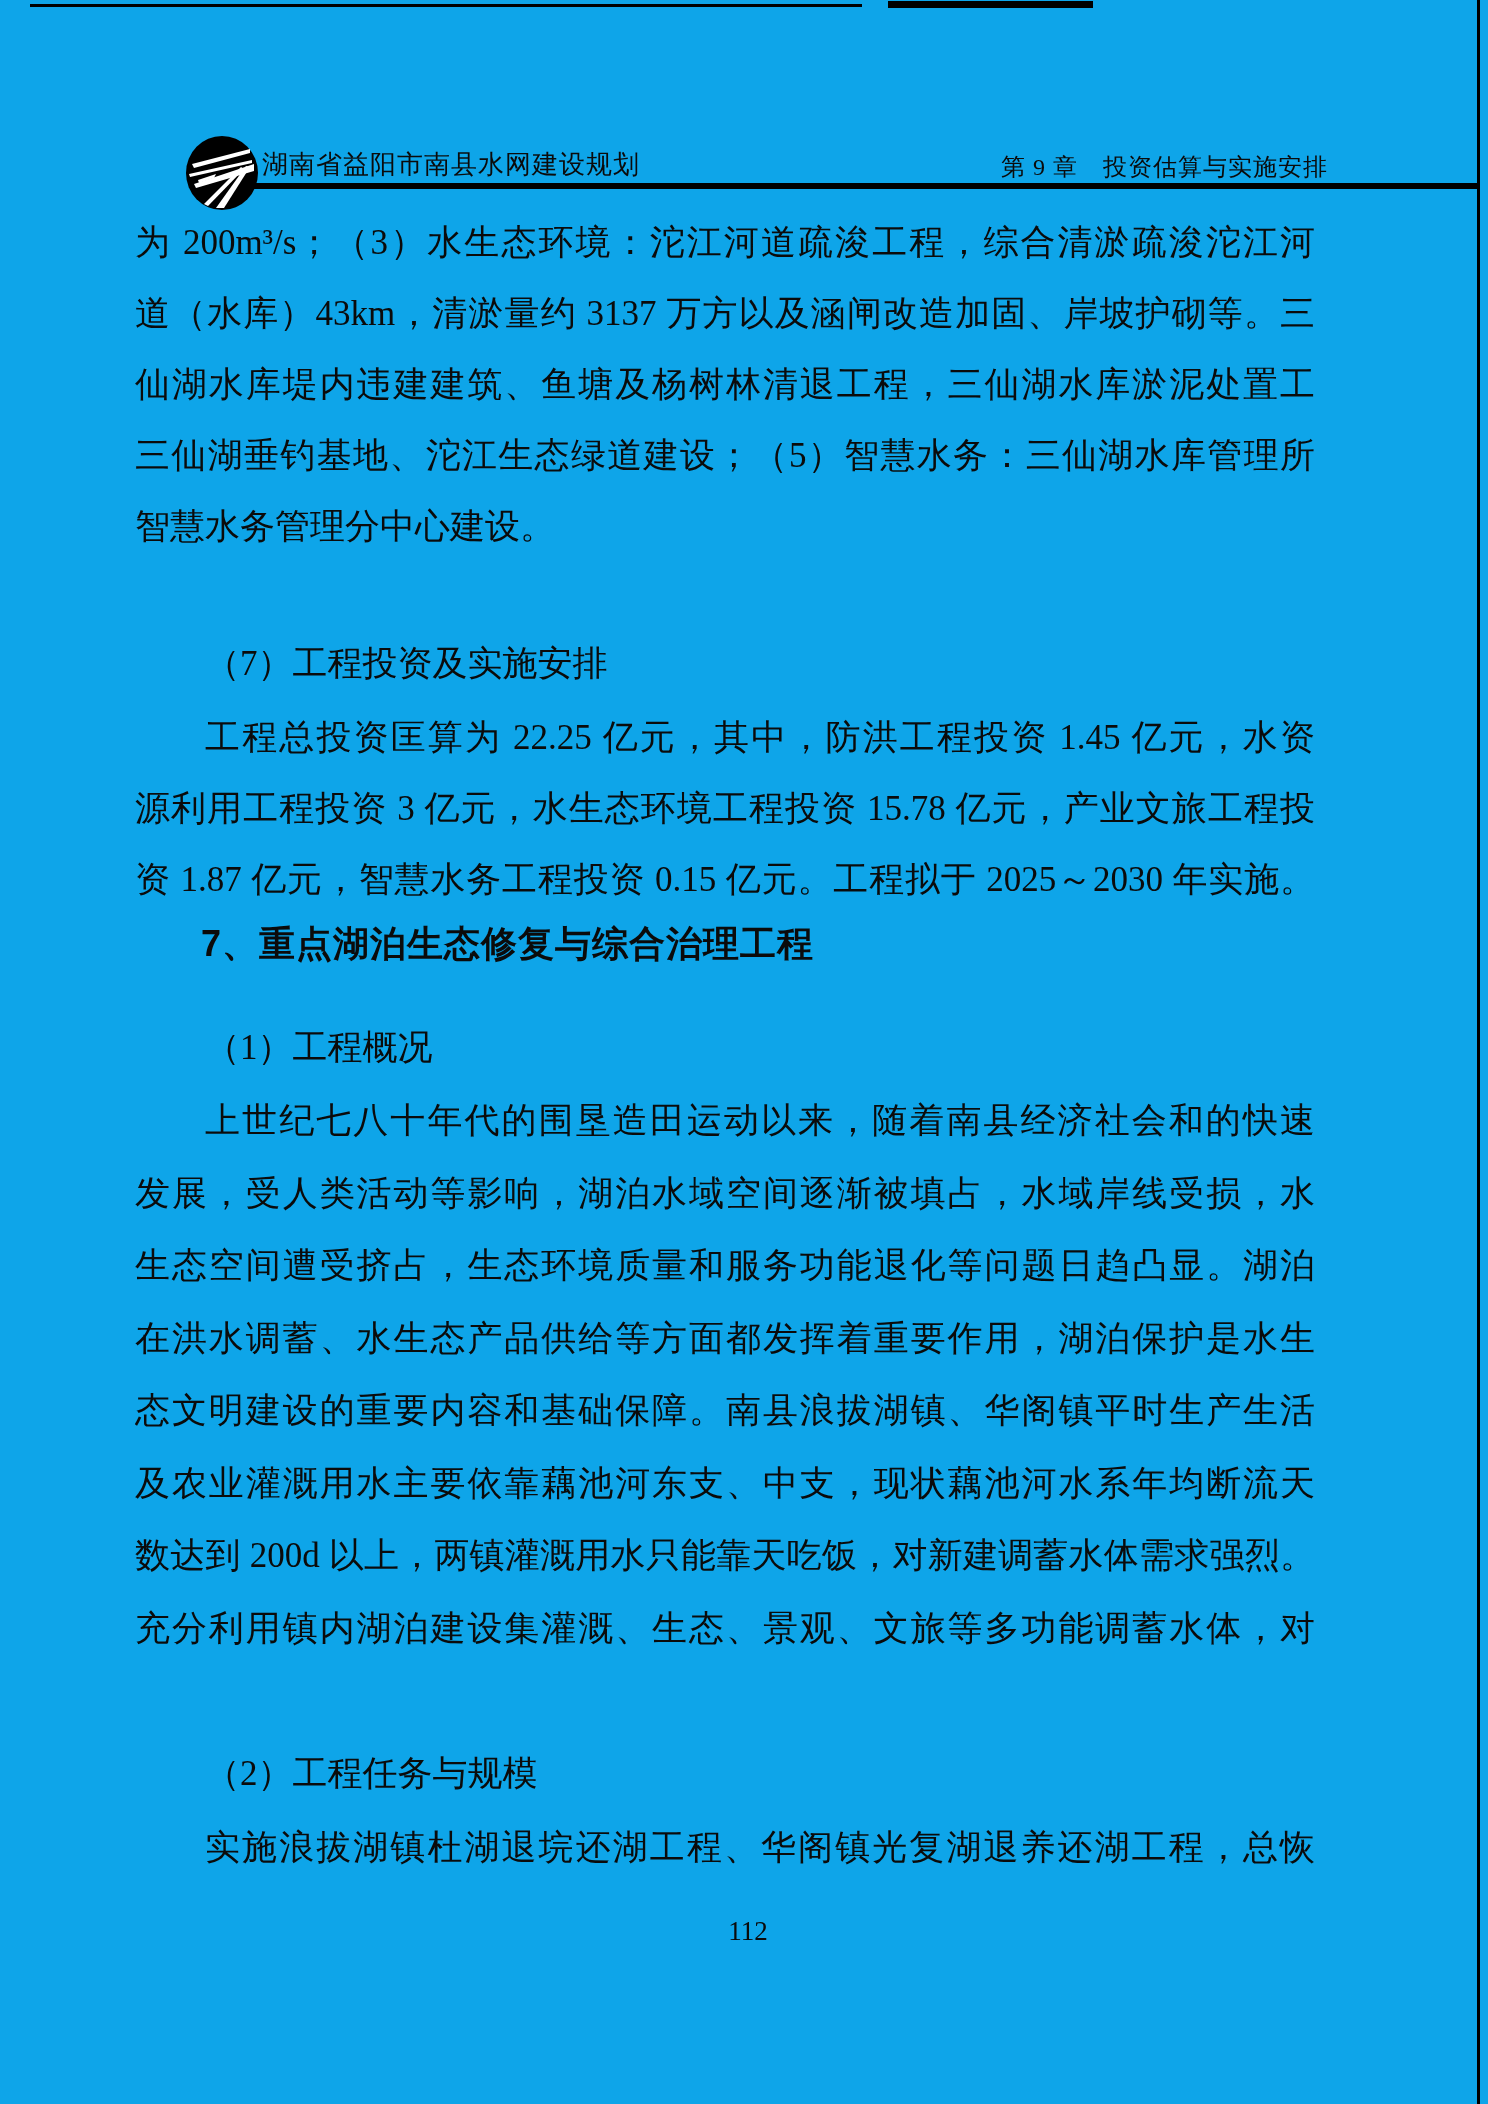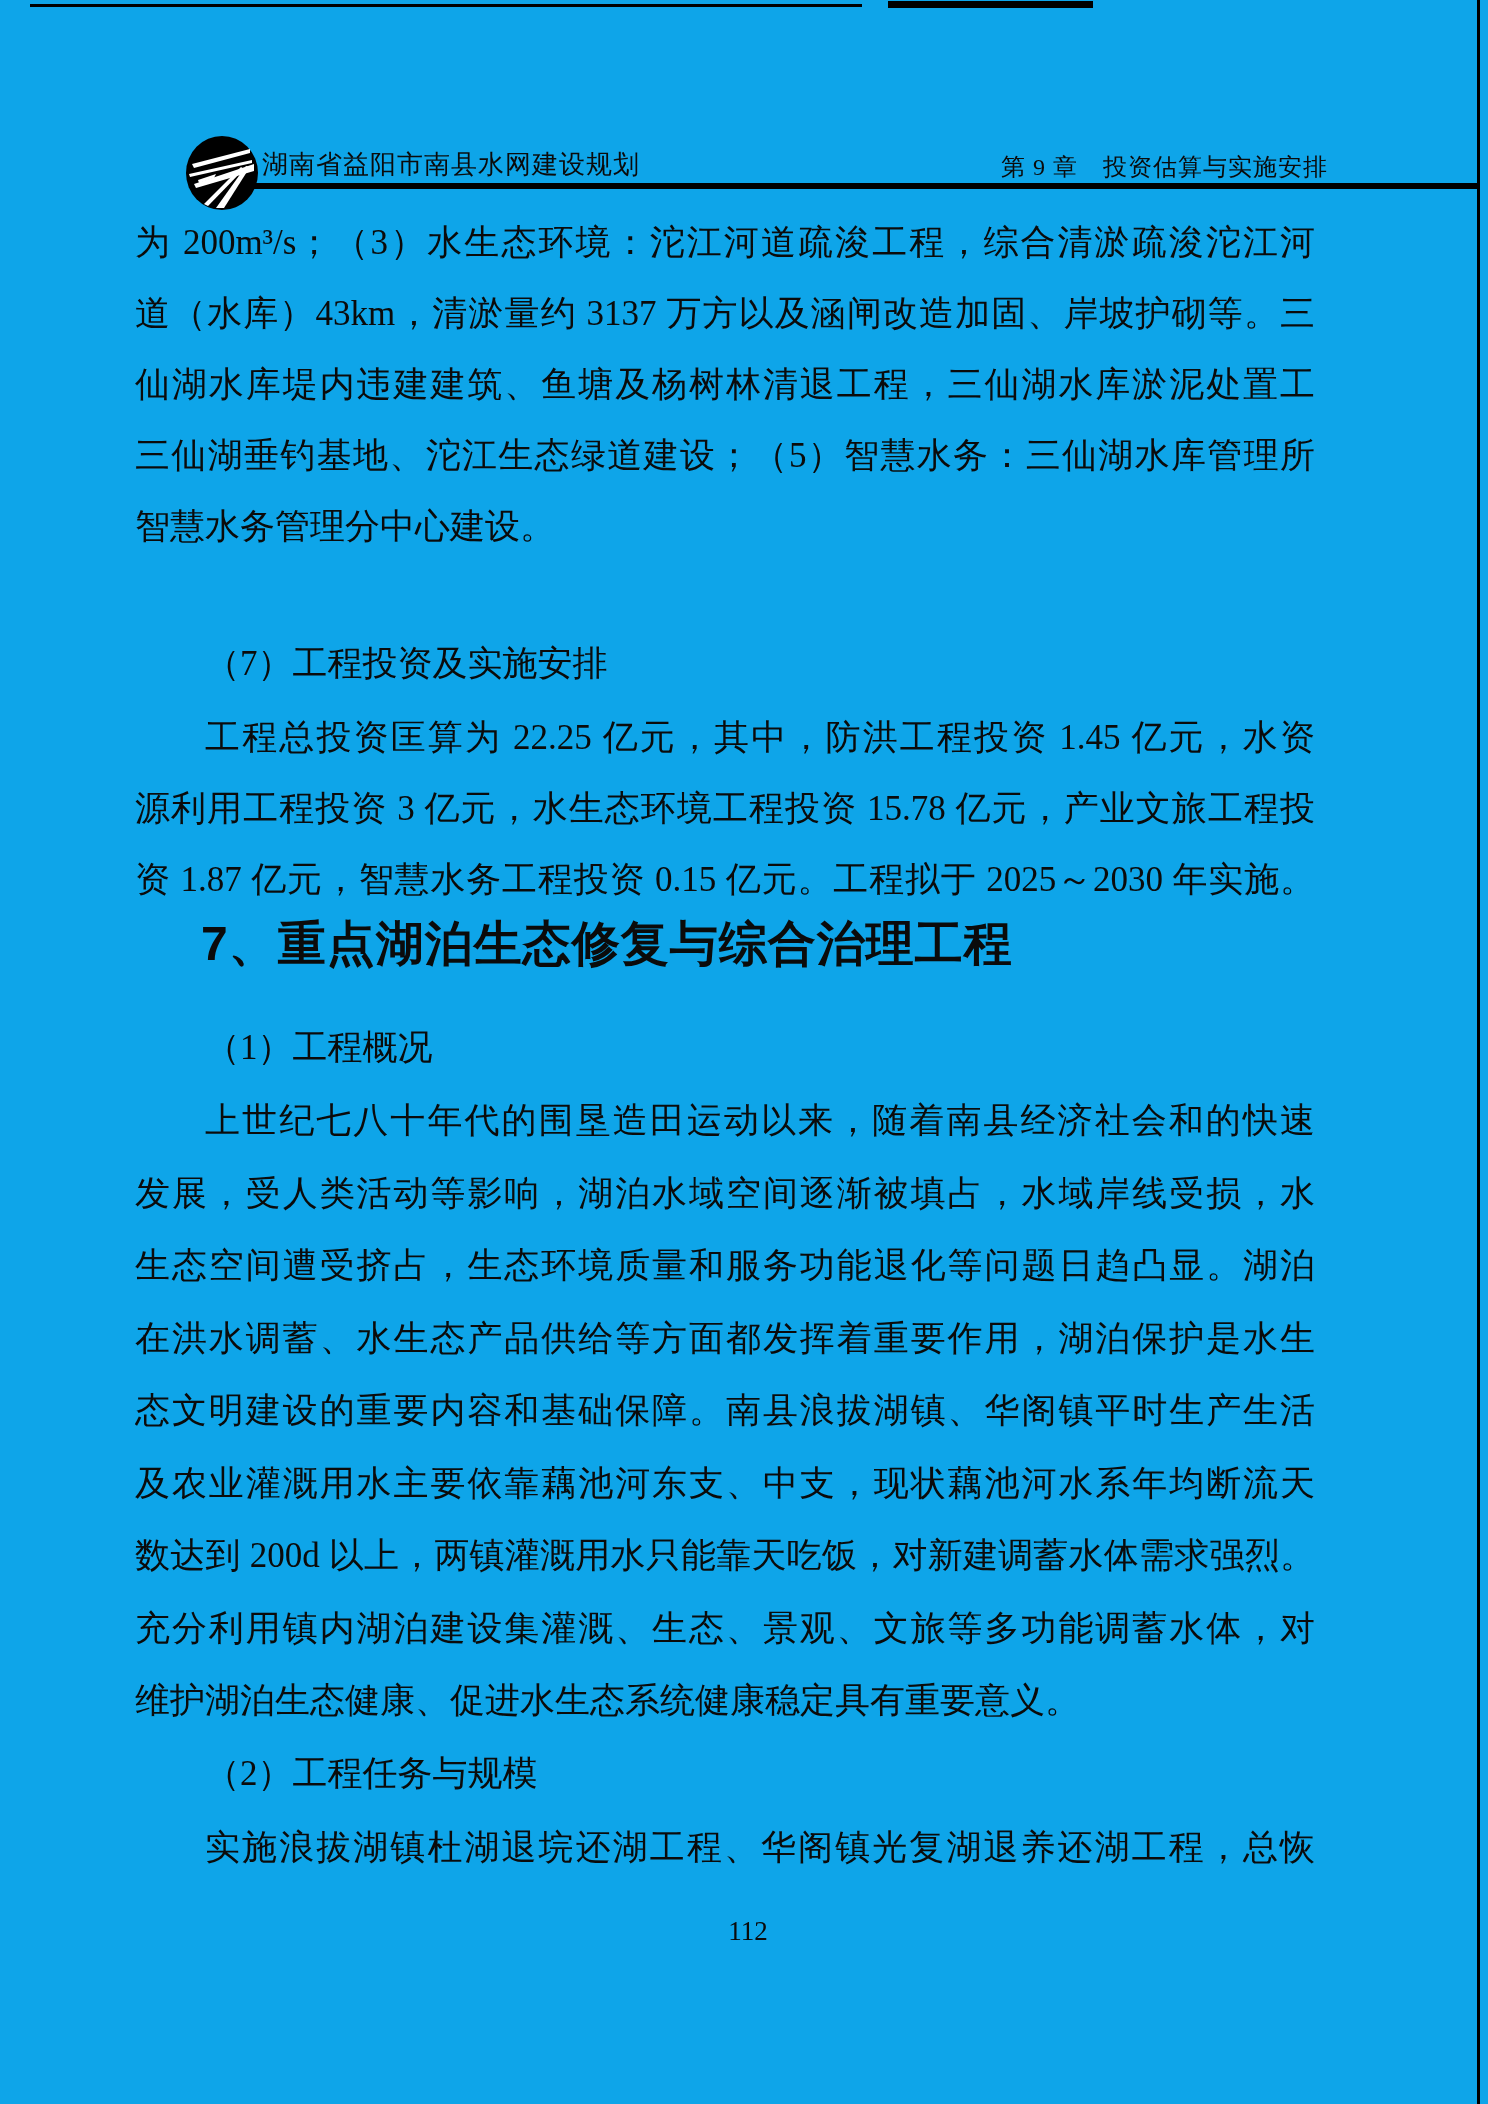--- a/index.html
+++ b/index.html
@@ -41,21 +41,21 @@
   .line.l{text-align:center;text-align-last:left;}
   .ind{text-indent:70px;}
 
   .blk.b1{top:207px;}
   .blk.b2{top:628px;}
   .blk.b3{top:702px;}
   .heading7{
     position:absolute;left:135px;top:916px;width:1180px;height:56px;line-height:56px;
     padding-left:66px;box-sizing:border-box;
     font-family:"Liberation Sans", sans-serif;
-    font-weight:bold;font-size:48px;letter-spacing:1px;
+    font-weight:bold;font-size:36px;letter-spacing:1px;
   }
   .blk.b4{top:1012px;}
   .blk.b5{top:1085px;}
   .blk.b6{top:1738px;}
   .blk.b7{top:1812px;}
 
   .footer{
     position:absolute;left:4px;top:1916px;width:1488px;height:30px;line-height:30px;
     text-align:center;font-size:27px;
   }
@@ -108,21 +108,20 @@
 
   <div class="blk b5 lh72">
     <div class="line j ind">上世纪七八十年代的围垦造田运动以来，随着南县经济社会和的快速</div>
     <div class="line j">发展，受人类活动等影响，湖泊水域空间逐渐被填占，水域岸线受损，水</div>
     <div class="line j">生态空间遭受挤占，生态环境质量和服务功能退化等问题日趋凸显。湖泊</div>
     <div class="line j">在洪水调蓄、水生态产品供给等方面都发挥着重要作用，湖泊保护是水生</div>
     <div class="line j">态文明建设的重要内容和基础保障。南县浪拔湖镇、华阁镇平时生产生活</div>
     <div class="line j">及农业灌溉用水主要依靠藕池河东支、中支，现状藕池河水系年均断流天</div>
     <div class="line j">数达到 200d 以上，两镇灌溉用水只能靠天吃饭，对新建调蓄水体需求强烈。</div>
     <div class="line j">充分利用镇内湖泊建设集灌溉、生态、景观、文旅等多功能调蓄水体，对</div>
-    <div class="line l">维护湖泊生态健康、促进水生态系统健康稳定具有重要意义。</div>
   </div>
 
   <div class="blk b6">
     <div class="line l ind">（2）工程任务与规模</div>
   </div>
 
   <div class="blk b7">
     <div class="line j ind">实施浪拔湖镇杜湖退垸还湖工程、华阁镇光复湖退养还湖工程，总恢</div>
   </div>
 

